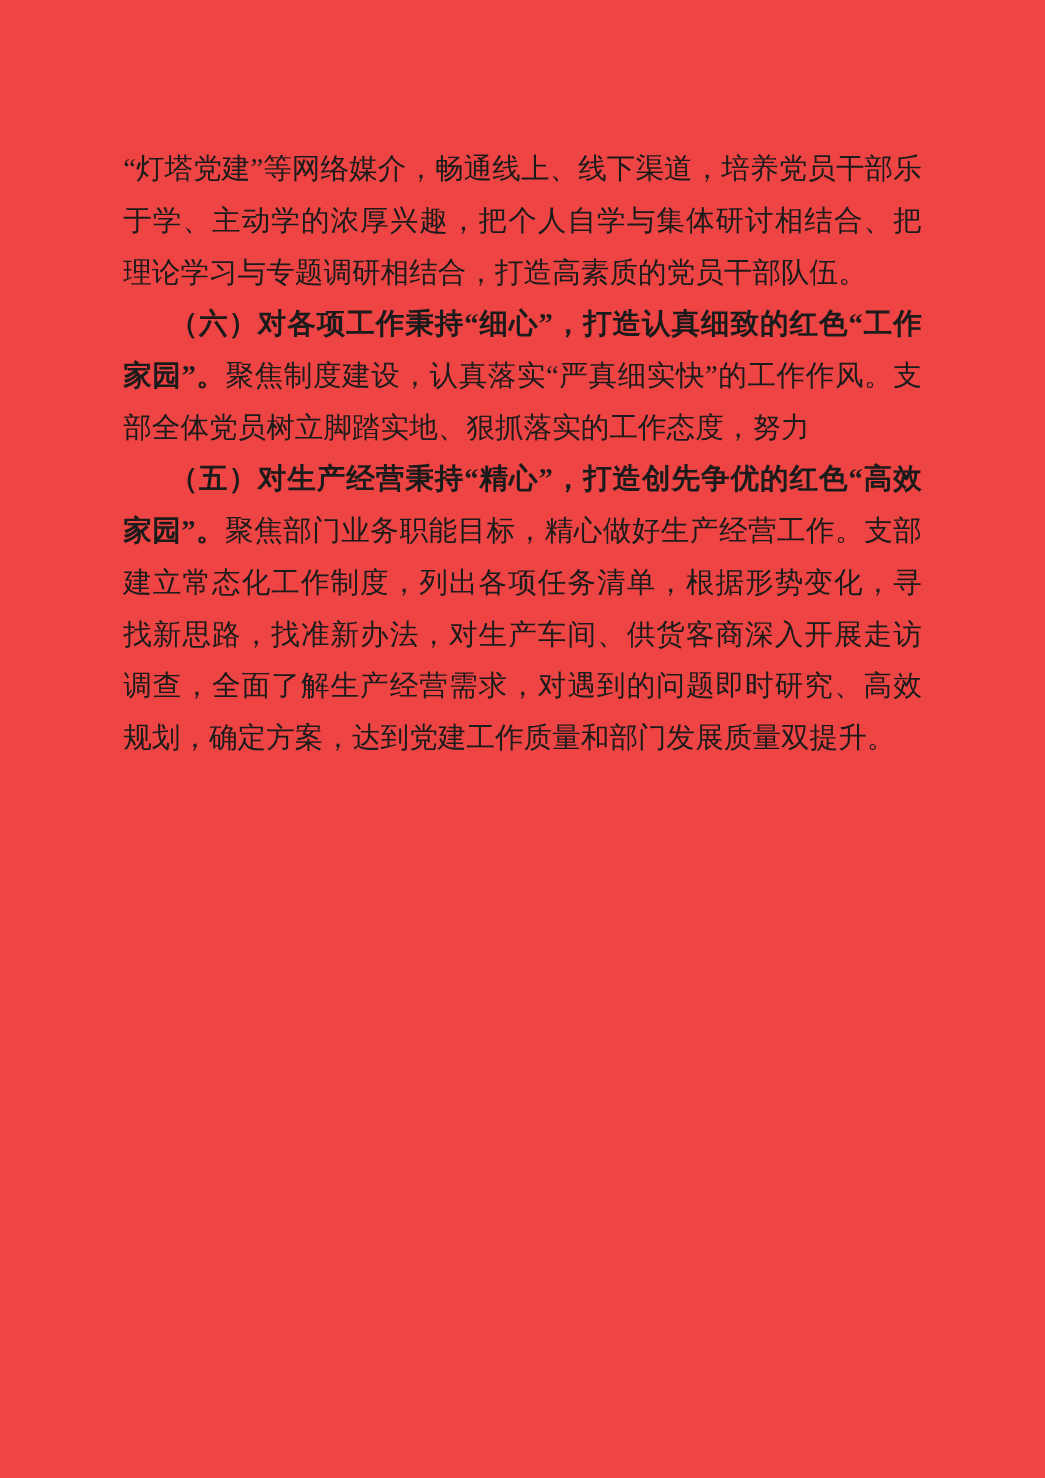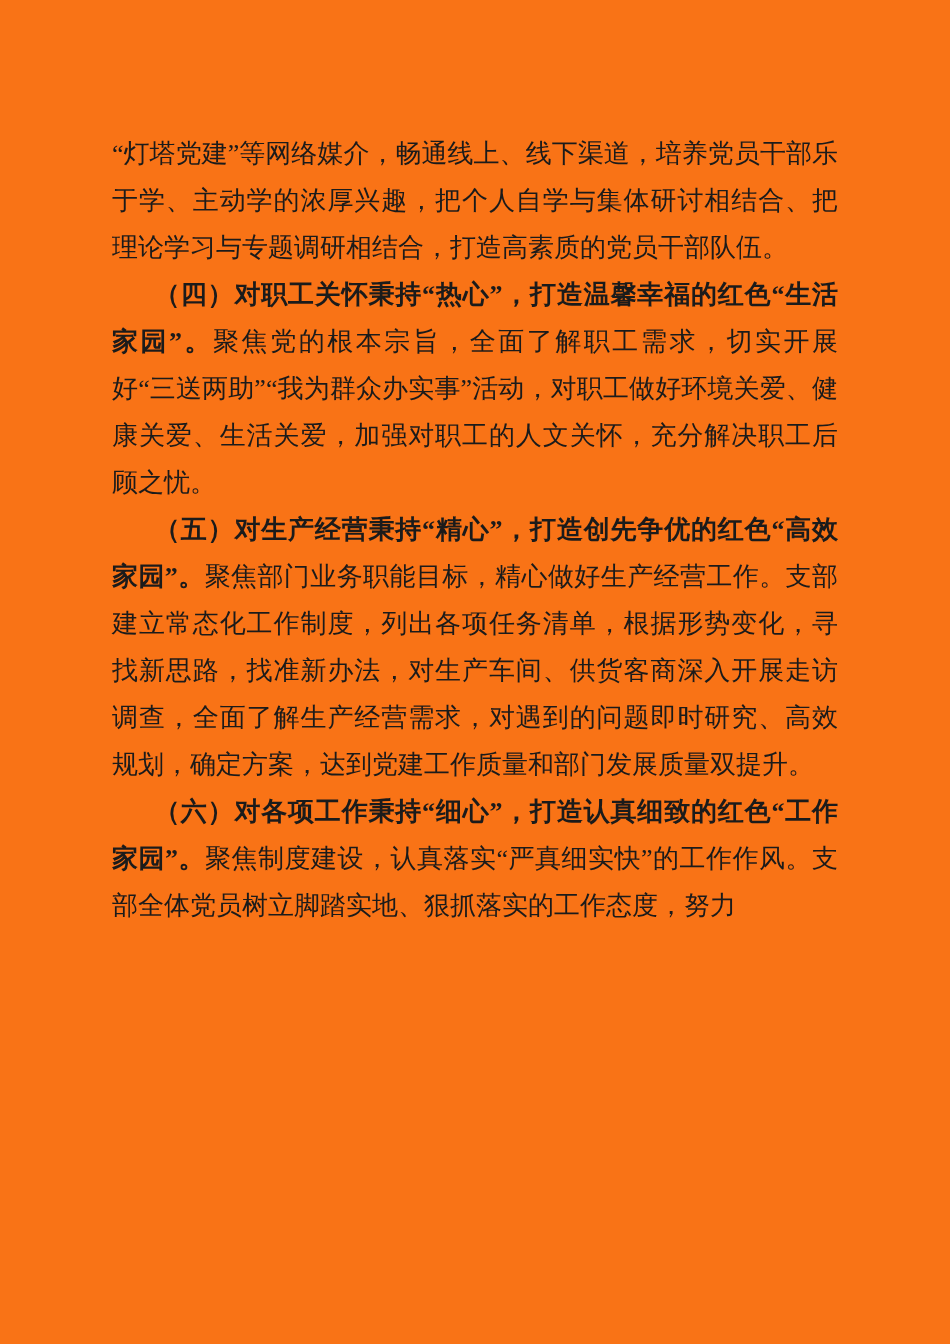--- a/index.html
+++ b/index.html
@@ -4,21 +4,21 @@
 <style>
   html, body {
     margin: 0;
     padding: 0;
     background: #ffffff;
   }
   .page {
     position: relative;
     width: 950px;
     height: 1344px;
-    background: #f97316;
+    background: #ef4444;
     overflow: hidden;
   }
   .doc-content {
     position: absolute;
     left: 112px;
     top: 130px;
     width: 726px;
   }
   .para {
     margin: 0;
@@ -40,17 +40,16 @@
   .run.bold {
     font-weight: bold;
   }
 </style>
 </head>
 <body>
 
 <div class="page">
   <div class="doc-content" style="color: rgb(27, 27, 27);">
       <p class="para"><span class="run">“灯塔党建”等网络媒介，畅通线上、线下渠道，培养党员干部乐于学、主动学的浓厚兴趣，把个人自学与集体研讨相结合、把理论学习与专题调研相结合，打造高素质的党员干部队伍。</span></p>
-      <p class="para indent"><span class="run bold">（四）对职工关怀秉持“热心”，打造温馨幸福的红色“生活家园”。</span><span class="run">聚焦党的根本宗旨，全面了解职工需求，切实开展好“三送两助”“我为群众办实事”活动，对职工做好环境关爱、健康关爱、生活关爱，加强对职工的人文关怀，充分解决职工后顾之忧。</span></p>
+      <p class="para indent"><span class="run bold">（六）对各项工作秉持“细心”，打造认真细致的红色“工作家园”。</span><span class="run">聚焦制度建设，认真落实“严真细实快”的工作作风。支部全体党员树立脚踏实地、狠抓落实的工作态度，努力</span></p>
       <p class="para indent"><span class="run bold">（五）对生产经营秉持“精心”，打造创先争优的红色“高效家园”。</span><span class="run">聚焦部门业务职能目标，精心做好生产经营工作。支部建立常态化工作制度，列出各项任务清单，根据形势变化，寻找新思路，找准新办法，对生产车间、供货客商深入开展走访调查，全面了解生产经营需求，对遇到的问题即时研究、高效规划，确定方案，达到党建工作质量和部门发展质量双提升。</span></p>
-      <p class="para indent"><span class="run bold">（六）对各项工作秉持“细心”，打造认真细致的红色“工作家园”。</span><span class="run">聚焦制度建设，认真落实“严真细实快”的工作作风。支部全体党员树立脚踏实地、狠抓落实的工作态度，努力</span></p>
     </div>
 </div>
 
 </body></html>

